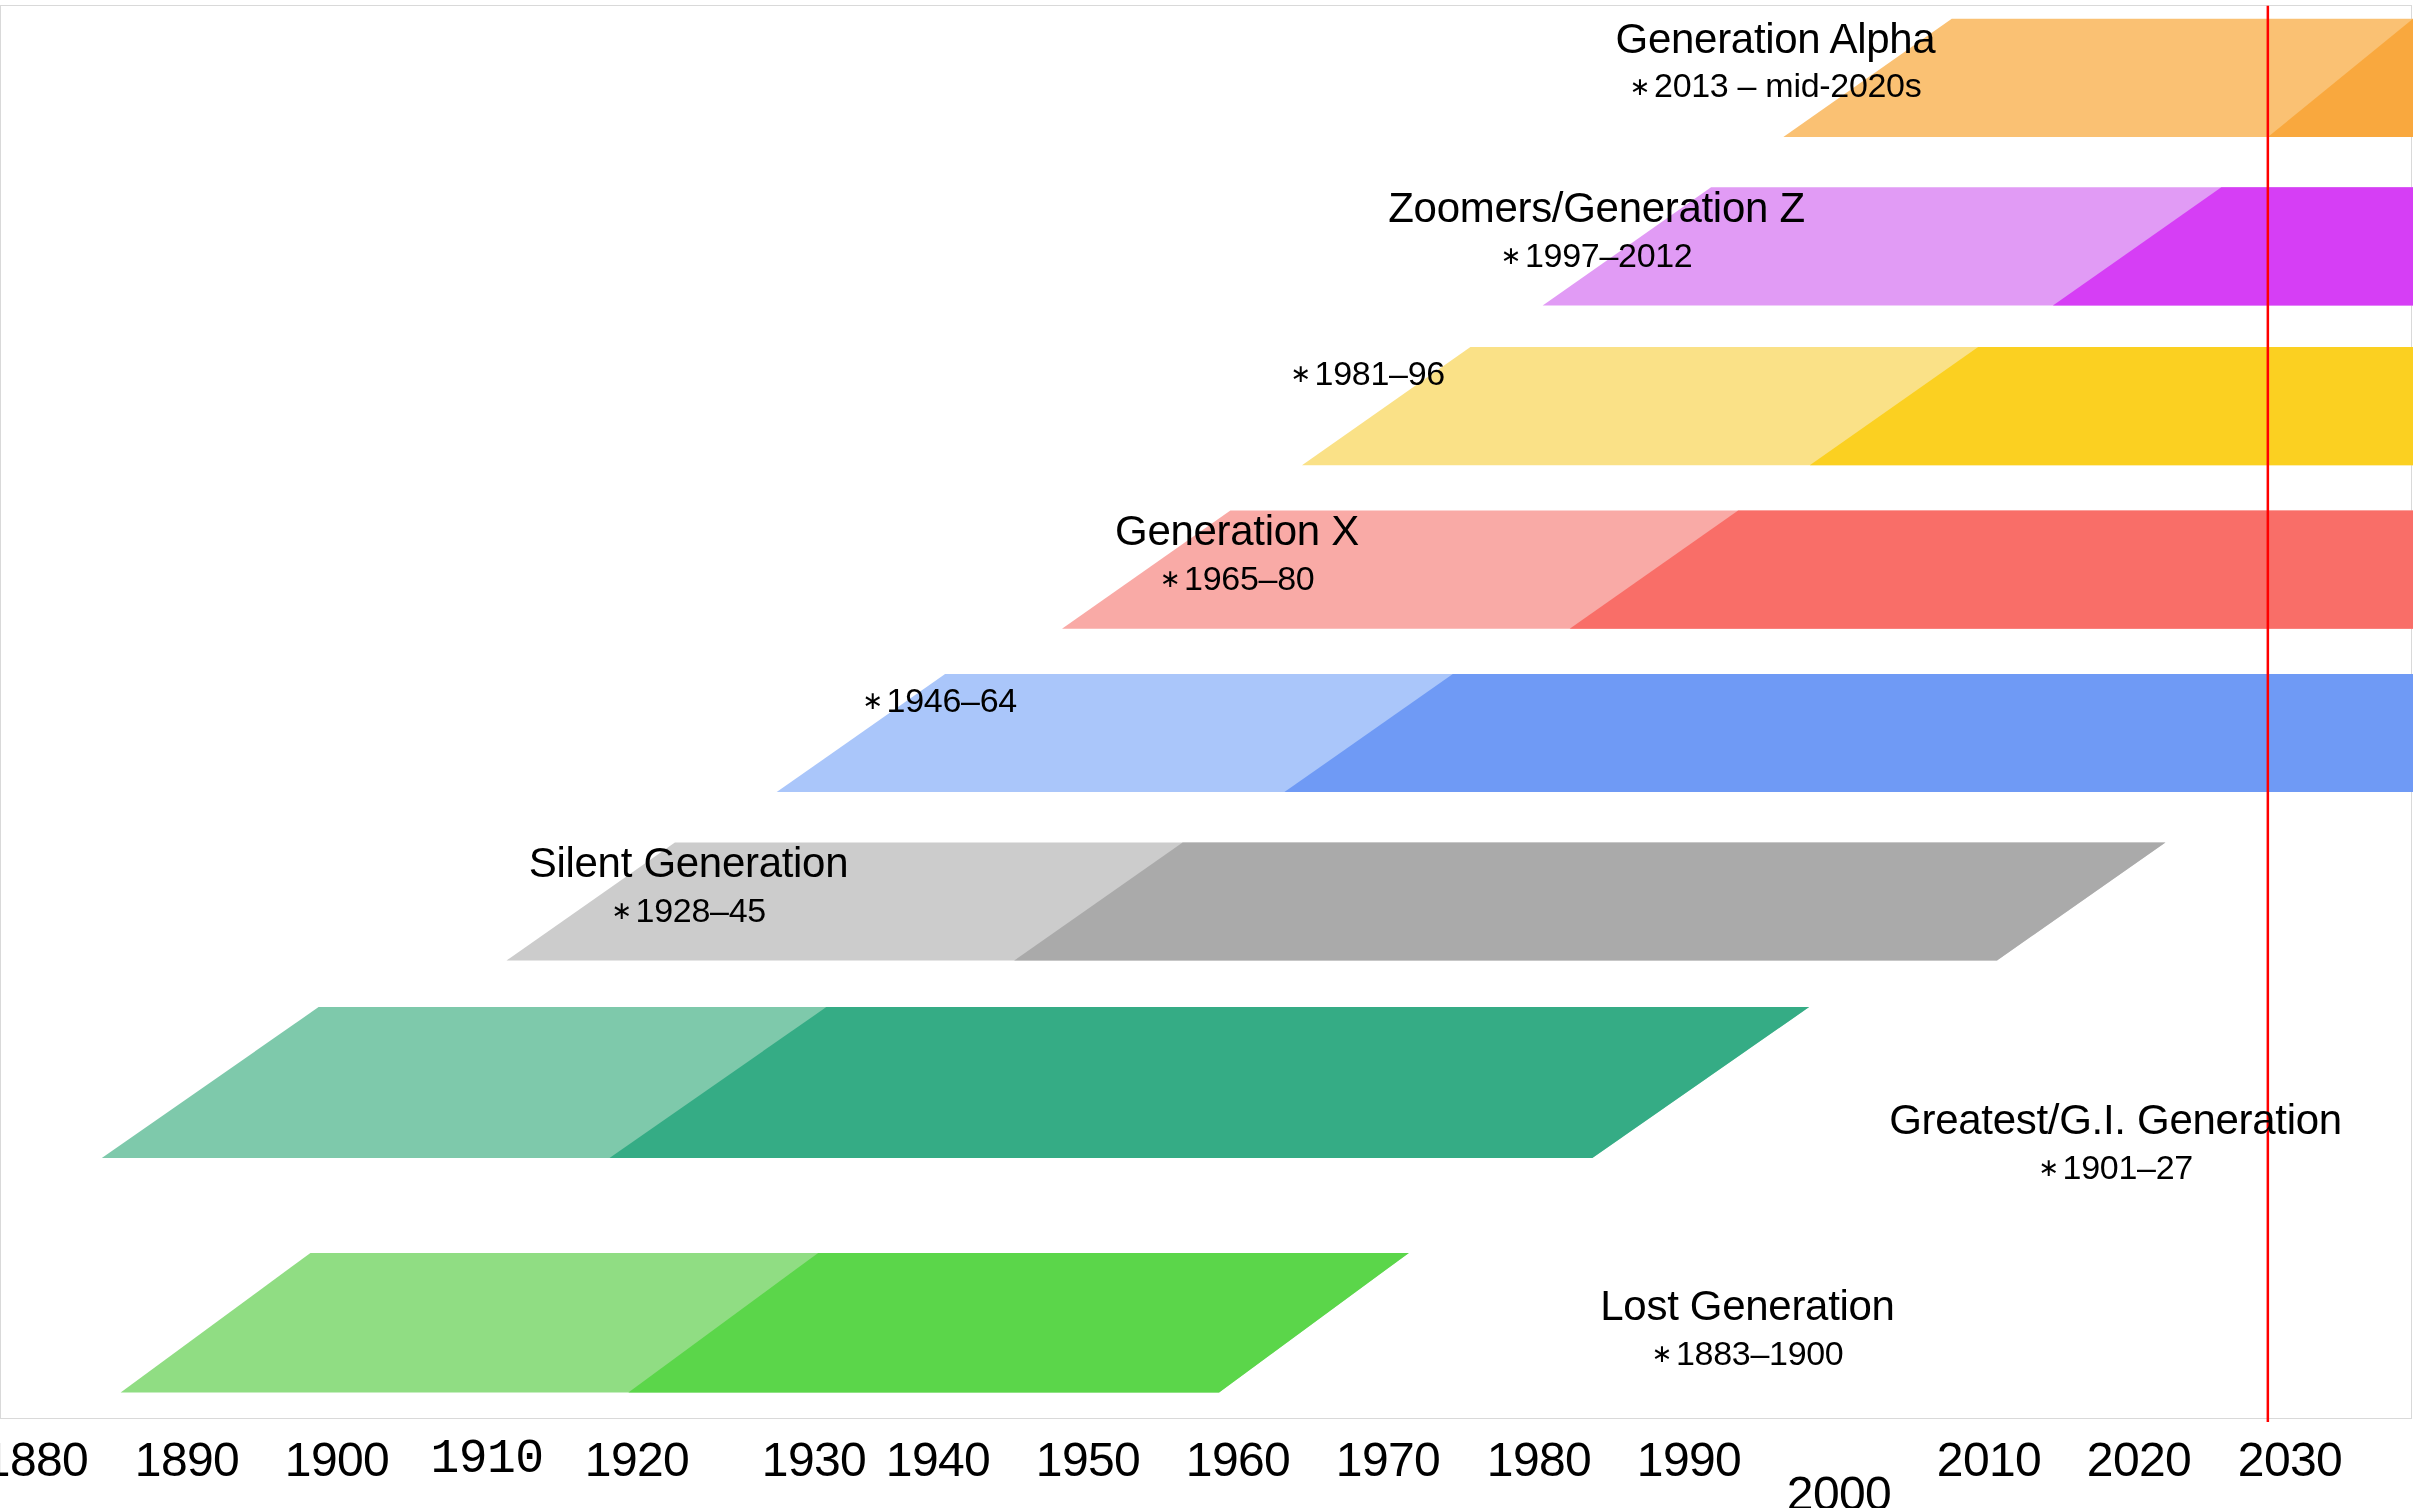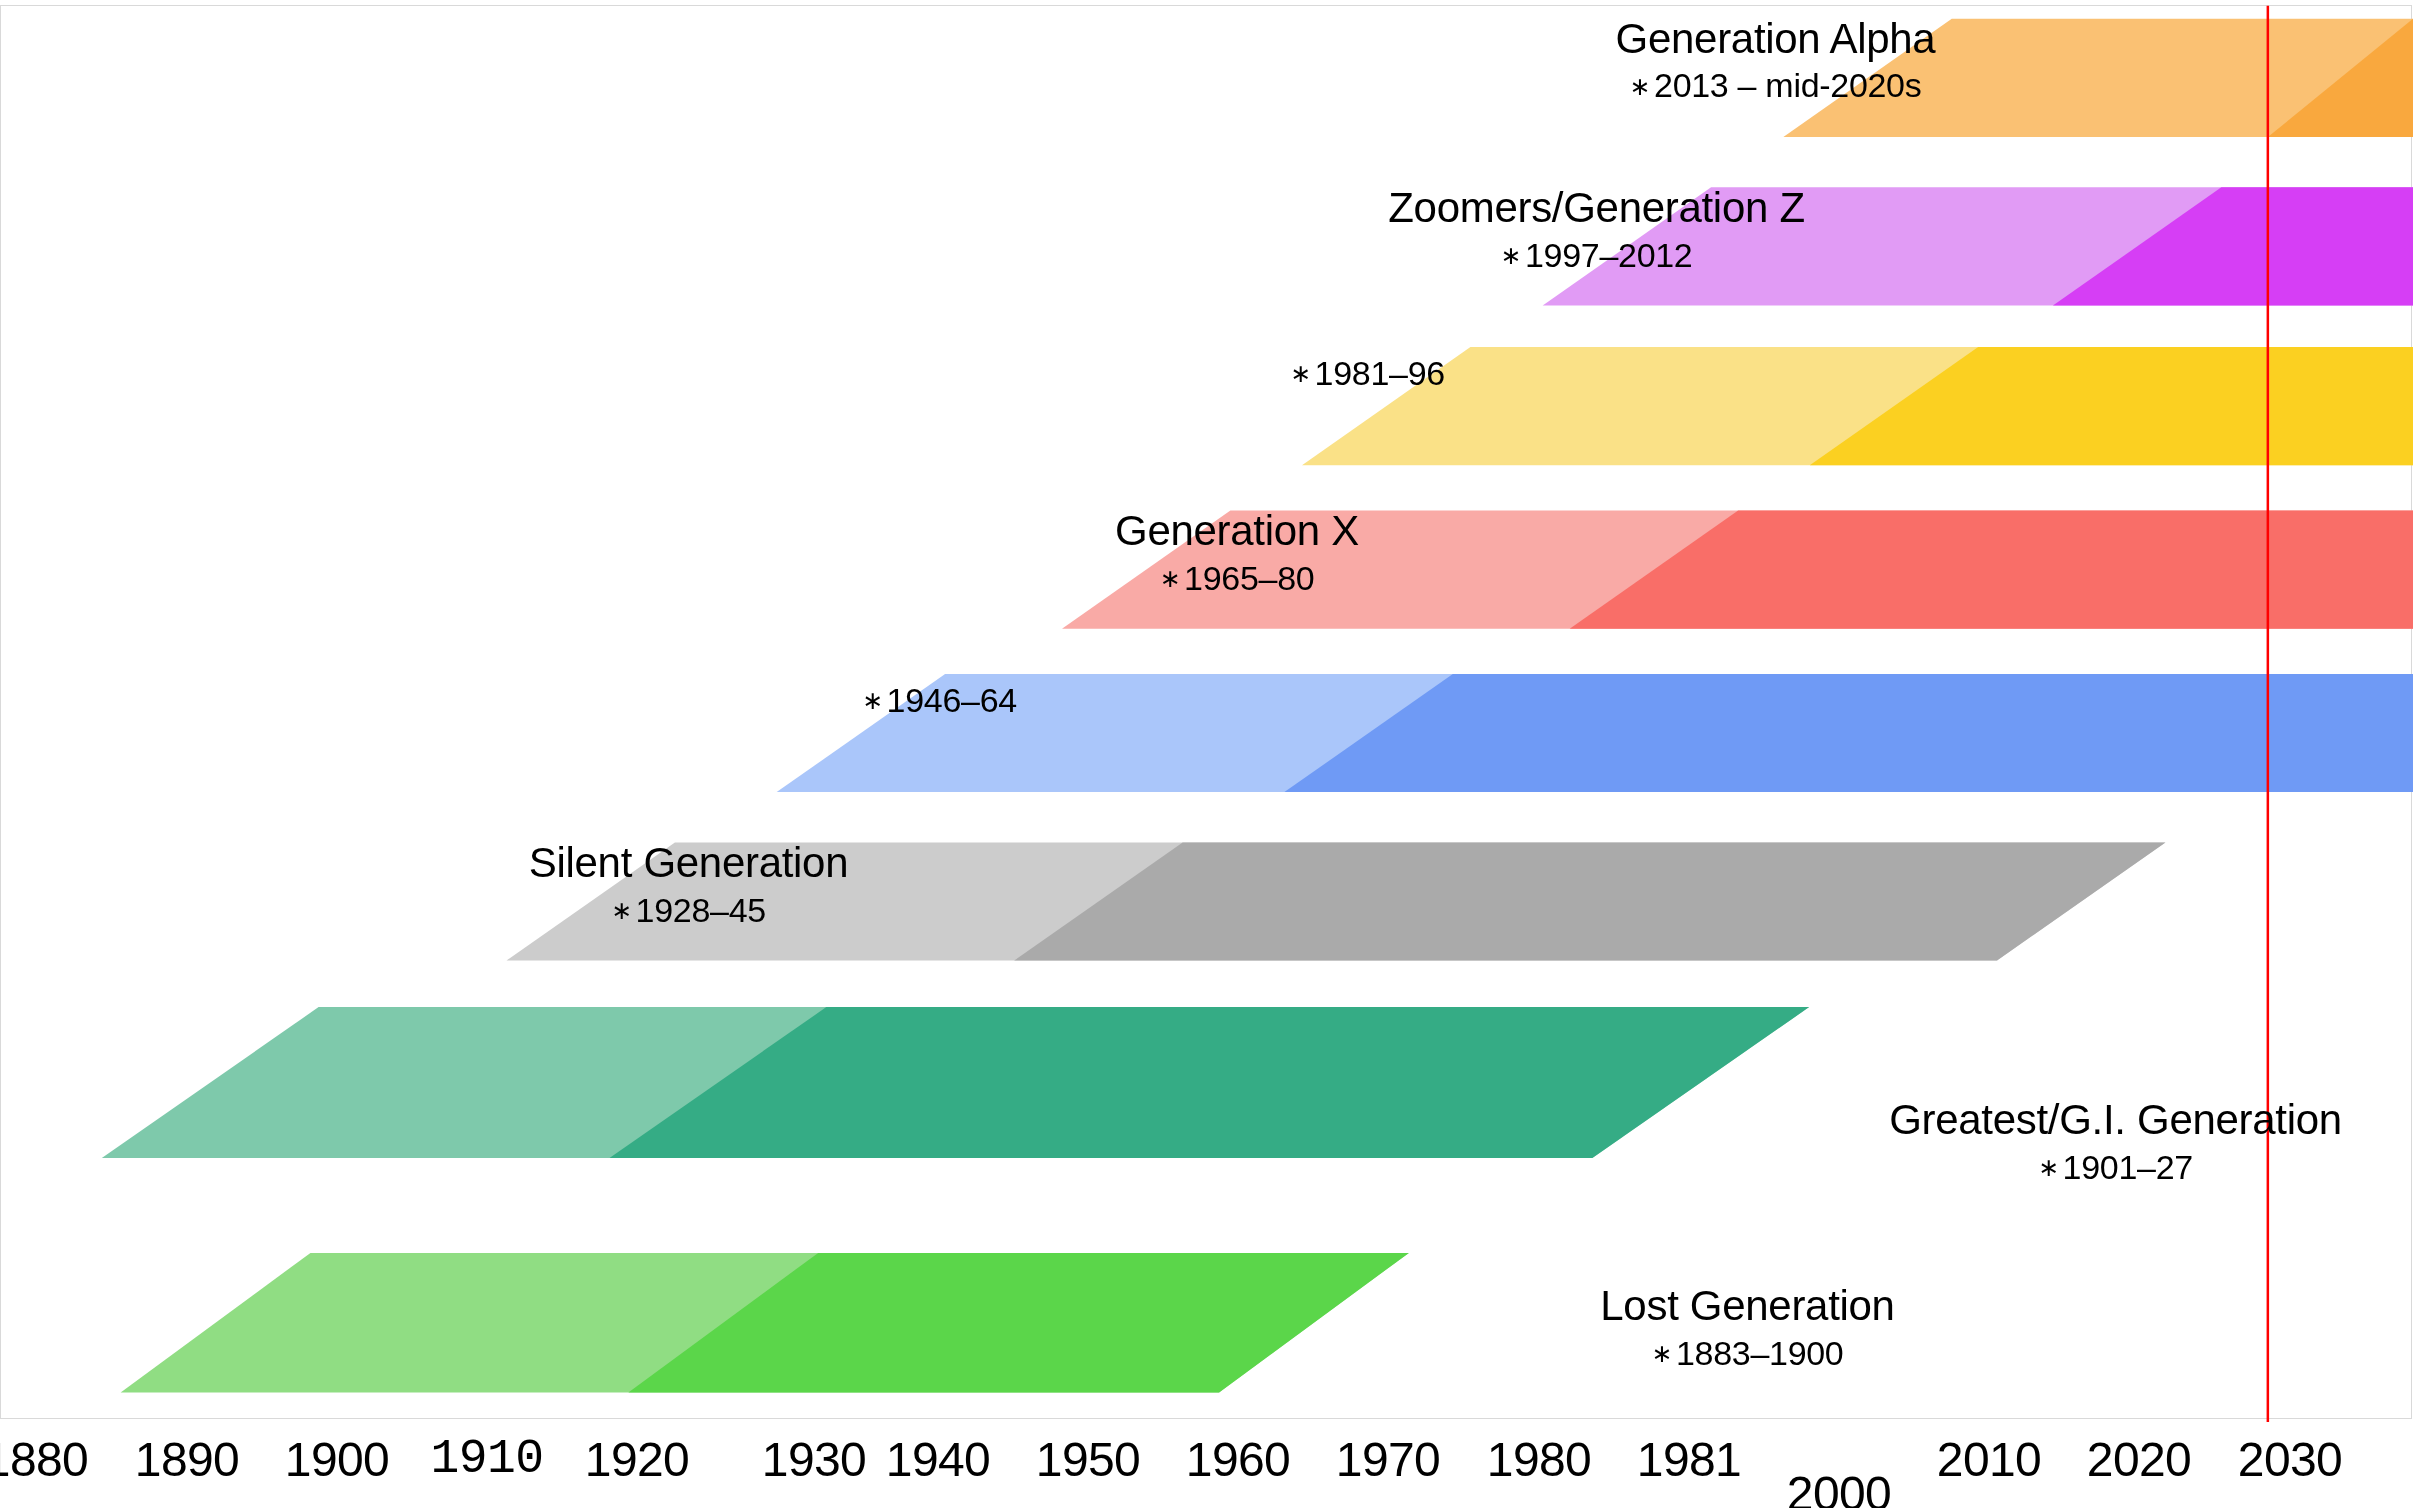--- a/index.html
+++ b/index.html
@@ -143,21 +143,21 @@
       <div class="tick-label" style="left: 187px; text-align: right;">1890</div>
       <div class="tick-label" style="left: 337px;">1900</div>
       <div class="tick-label" style="left: 487px; font-family: Liberation Mono, monospace;">1910</div>
       <div class="tick-label" style="left: 637px;">1920</div>
       <div class="tick-label" style="left: 788px; margin-left: 26px;">1930</div>
       <div class="tick-label" style="left: 938px;">1940</div>
       <div class="tick-label" style="left: 1088px;">1950</div>
       <div class="tick-label" style="left: 1238px;">1960</div>
       <div class="tick-label" style="left: 1388px;">1970</div>
       <div class="tick-label" style="left: 1539px;">1980</div>
-      <div class="tick-label" style="left: 1689px;">1981</div>
+      <div class="tick-label" style="left: 1689px;">1990</div>
       <div class="tick-label" style="left: 1839px; margin-top: 34px;">2000</div>
       <div class="tick-label" style="left: 1989px;">2010</div>
       <div class="tick-label" style="left: 2139px;">2020</div>
       <div class="tick-label" style="left: 2290px;">2030</div>
     </div>
 
 </div>
 
 
 </body></html>

